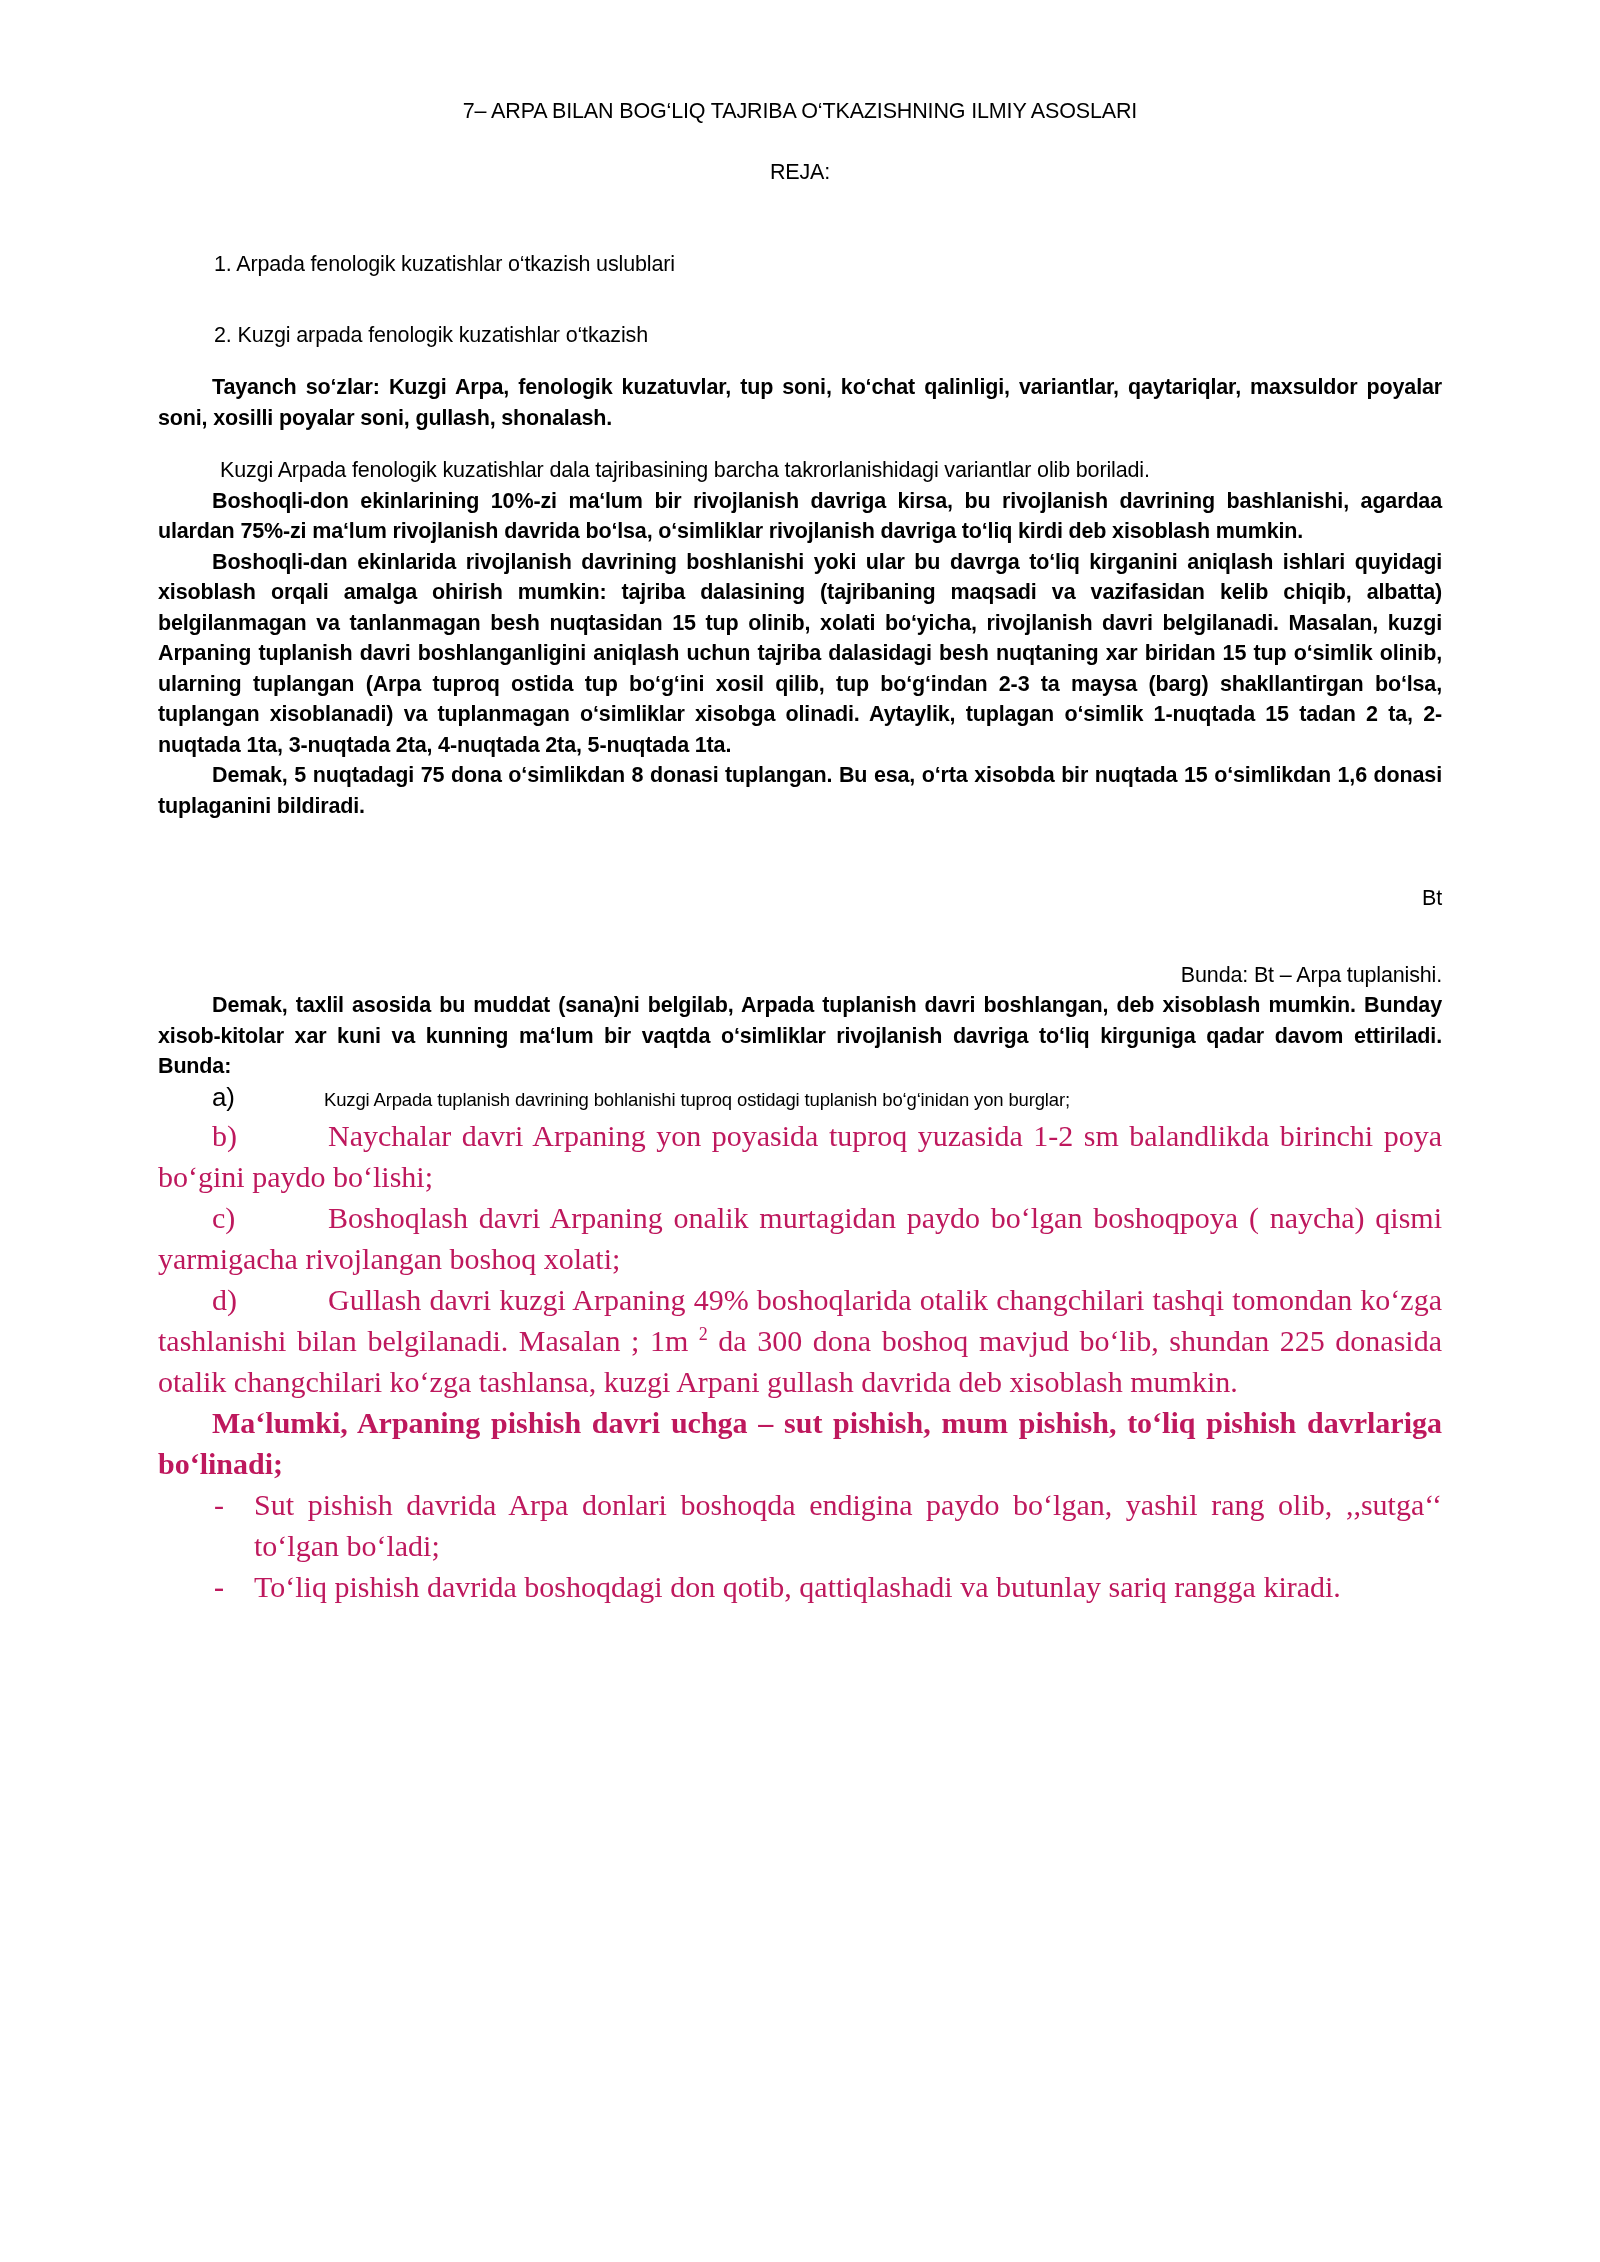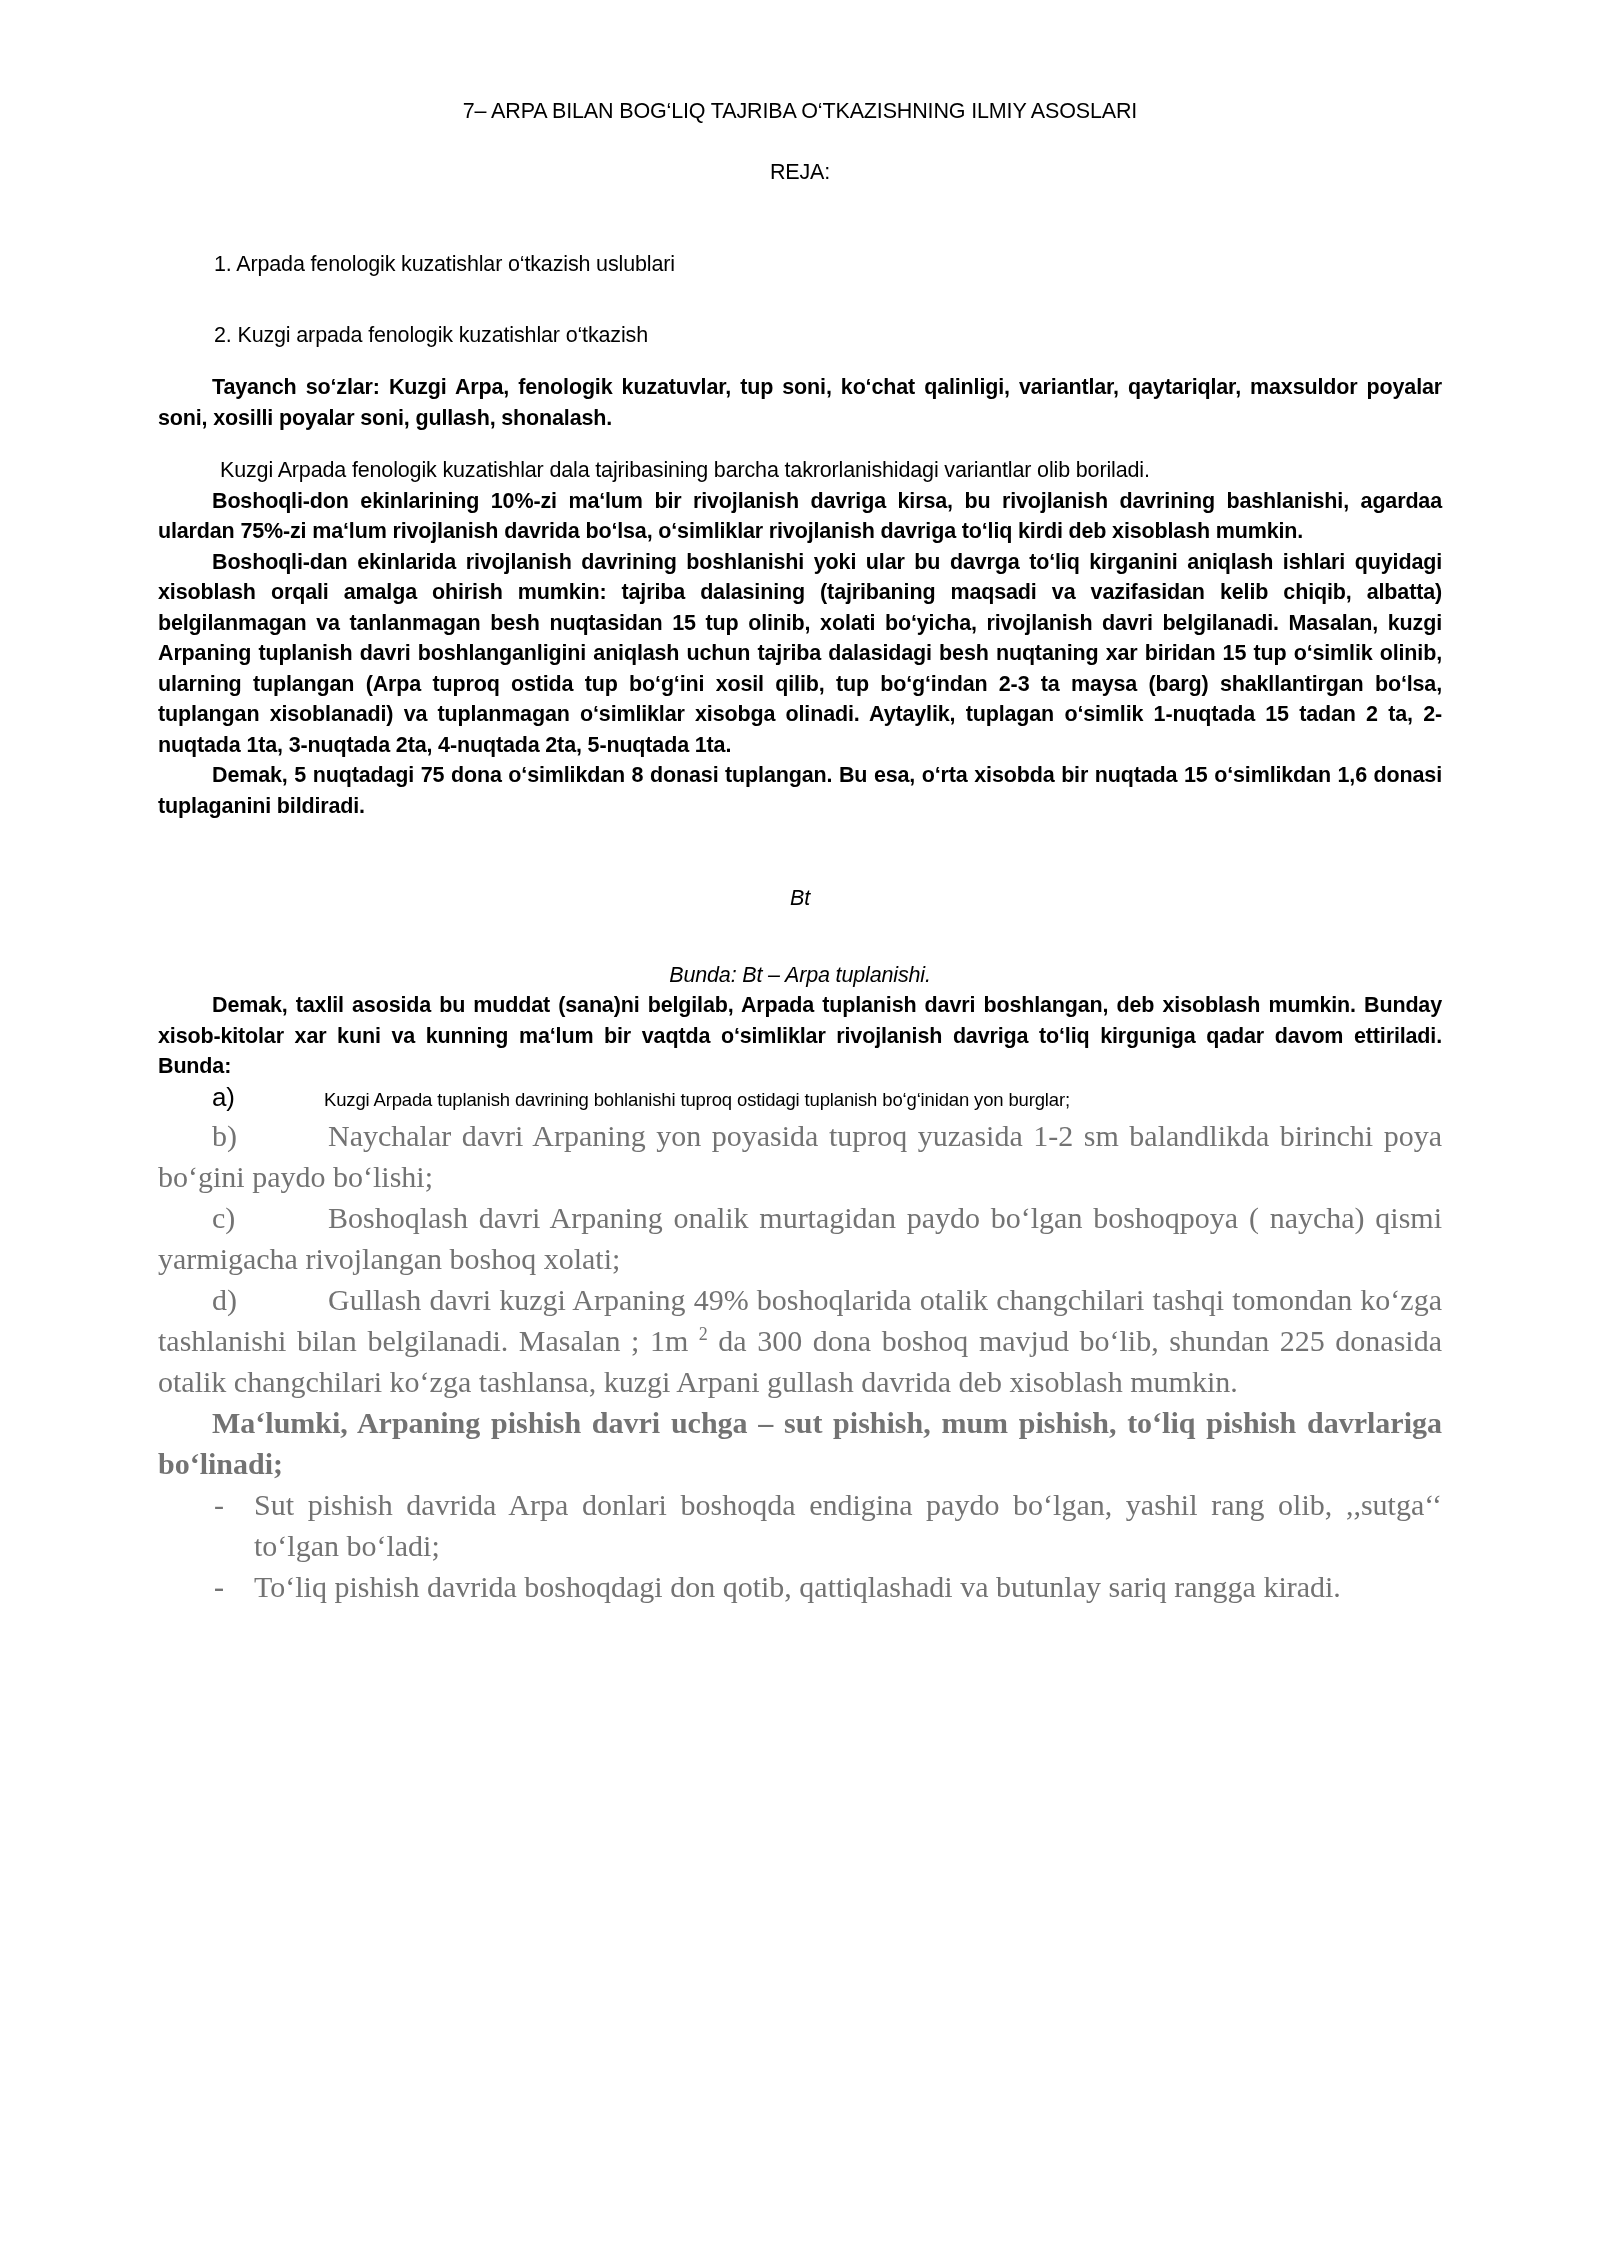--- a/index.html
+++ b/index.html
@@ -36,21 +36,21 @@
   }
   .sans p {
     margin: 0;
   }
 
   
   .serif {
     font-family: "Liberation Serif", "DejaVu Serif", serif;
     font-size: 30px;
     line-height: 41px;
-    color: #737373;
+    color: #be185d;
     text-align: justify;
     text-justify: inter-word;
   }
   .serif p {
     margin: 0;
   }
 
   .title-line {
     margin-bottom: 0 !important;
     text-align: center;
@@ -73,23 +73,22 @@
 
   .indent {
     text-indent: 54px;
     font-weight: bold;
   }
   .indent-wide {
     text-indent: 62px;
   }
 
   .bt-line {
-    text-align: center;
+    text-align: right;
     text-indent: 0;
-    font-style: italic;
   }
 
   
   .letter-item {
     text-align: justify;
     text-justify: inter-word;
   }
   .letter-item .marker {
     display: inline-block;
     width: 112px;

